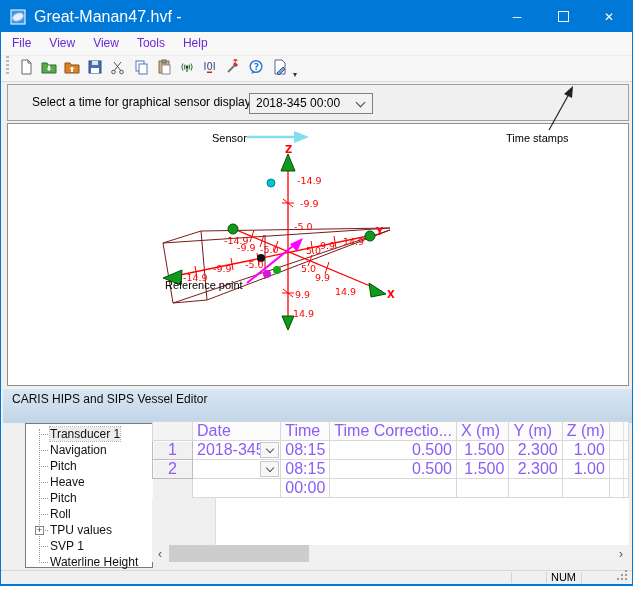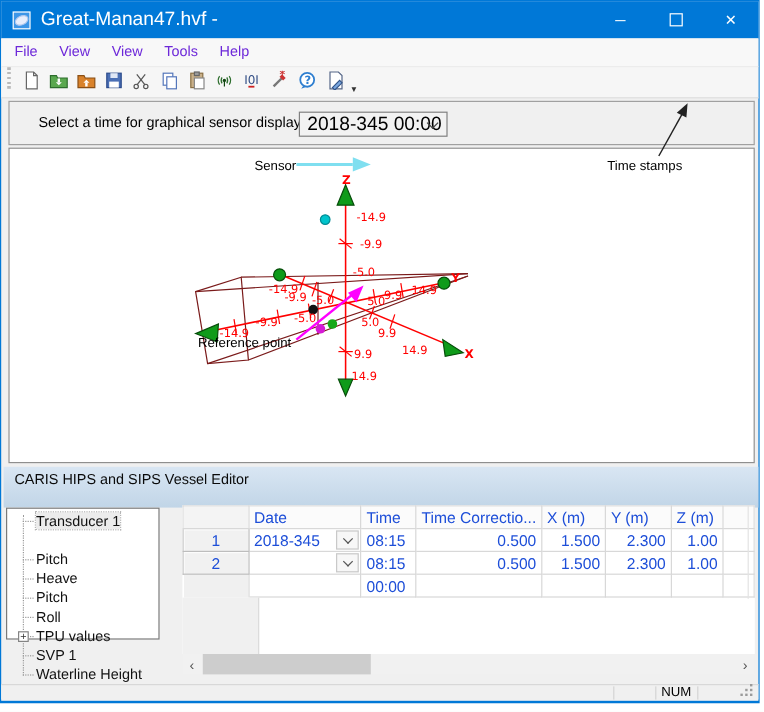--- a/index.html
+++ b/index.html
@@ -17,39 +17,39 @@
   .menu-item{padding:0 9px;font-size:12px;color:#6d28d9;height:23px;line-height:23px;}
   .menu-item:first-child{margin-left:2px;}
   
   .toolbar{position:absolute;left:0;top:55px;right:0;height:25px;background:#f6f6f6;display:flex;align-items:flex-start;border-bottom:1px solid #dcdcdc;}
   .tb-grip{width:3px;height:18px;margin:0 5px 0 5px;background:repeating-linear-gradient(180deg,#b9b9b9 0 2px,transparent 2px 4px);}
   .tbtn{width:23px;height:22px;display:flex;align-items:center;justify-content:center;}
   .tb-overflow{font-size:8px;color:#333;margin-left:3px;align-self:flex-end;padding-bottom:2px;}
   
   .time-panel{position:absolute;left:6px;top:83px;width:622px;height:37px;border:1px solid #a0a0a0;background:#f0f0f0;box-sizing:border-box;}
   .time-label{position:absolute;left:24px;top:10px;font-size:12px;color:#000;}
-  .combo{position:absolute;left:241px;top:8px;width:124px;height:21px;border:1px solid #808080;background:#f2f2f2;font-size:16px;line-height:19px;padding-left:6px;box-sizing:border-box;}
+  .combo{position:absolute;left:241px;top:8px;width:124px;height:21px;border:1px solid #808080;background:#f2f2f2;font-size:12px;line-height:19px;padding-left:6px;box-sizing:border-box;}
   .combo .chev{position:absolute;right:8px;top:5px;}
   .chev{display:inline-block;width:6px;height:6px;border-right:1.5px solid #444;border-bottom:1.5px solid #444;transform:rotate(45deg);}
   
   .viewport{position:absolute;left:6px;top:122px;width:622px;height:263px;background:#fff;border:1px solid #8f8f8f;box-sizing:border-box;}
   
   .editor-header{position:absolute;left:2px;top:388px;width:629px;height:34px;background:linear-gradient(180deg,#d9e6f3 0%,#c1d5e7 100%);font-size:12px;color:#0a0a0a;line-height:21px;padding-left:9px;box-sizing:border-box;}
   
-  .tree{position:absolute;left:4px;top:422px;width:128px;height:110px;background:#fff;border:1px solid #7a7a7a;box-sizing:border-box;}
+  .tree{position:absolute;left:24px;top:422px;width:128px;height:145px;background:#fff;border:1px solid #7a7a7a;box-sizing:border-box;}
   .tree-rail{position:absolute;left:13px;top:5px;height:134px;border-left:1px dotted #9a9a9a;}
   .tree-item{position:absolute;left:0;height:16px;width:100%;display:flex;align-items:center;}
   .tree-item::before{content:"";position:absolute;left:13px;top:8px;width:9px;border-top:1px dotted #9a9a9a;}
   .tlabel{margin-left:24px;font-size:12px;color:#111;white-space:nowrap;}
   .tlabel.sel{background:#ececec;outline:1px dotted #b5b5b5;}
   .plusbox{position:absolute;left:9px;top:4px;width:9px;height:9px;border:1px solid #848484;background:#fff;font-size:9px;line-height:7px;text-align:center;color:#333;box-sizing:border-box;}
   
   .grid-bg{position:absolute;left:151px;top:420px;width:477px;height:124px;background:#fff;}
   .grid-wrap{position:absolute;left:151px;top:420px;width:477px;height:98px;overflow:hidden;}
-  table.grid{border-collapse:collapse;table-layout:fixed;font-size:13px;color:#1d4ed8;}
+  table.grid{border-collapse:collapse;table-layout:fixed;font-size:16px;color:#8b5cf6;}
   .grid th,.grid td{border:1px solid #d8d8d8;height:18px;padding:0 4px;overflow:hidden;white-space:nowrap;font-weight:normal;text-align:left;}
   .grid th{background:#fbfbfb;}
   .grid th.corner{background:#f4f4f4;}
   td.rownum{background:#f1f1f1;text-align:center;border:1px solid #bdbdbd;box-shadow:inset 1px 1px 0 #fcfcfc;}
   td.rownum-flat{background:#f0f0f0;border-left:none;border-bottom:none;}
   td.valcell{text-align:right;}
   td.datecell{position:relative;}
   .ddbtn{position:absolute;right:1px;top:1px;bottom:1px;width:17px;background:#f7f7f7;border:1px solid #c9c9c9;display:flex;align-items:center;justify-content:center;}
   .ddbtn .chev{margin-top:-3px;width:5px;height:5px;border-color:#555;}
   .filler{border:none;background:transparent;}
@@ -205,20 +205,23 @@
   <div class="viewport"></div>
 
   <div class="editor-header">
     <span>CARIS HIPS and SIPS Vessel Editor</span>
   </div>
 
   <div class="tree">
     <span class="tree-rail"></span>
     <div class="tree-item" style="top:2px">
         <span class="tlabel sel">Transducer 1</span>
+      </div>
+    <div class="tree-item" style="top:18px">
+        <span class="tlabel">Navigation</span>
       </div>
     <div class="tree-item" style="top:34px">
         <span class="tlabel">Pitch</span>
       </div>
     <div class="tree-item" style="top:66px">
         <span class="tlabel">Pitch</span>
       </div>
     <div class="tree-item" style="top:50px">
         <span class="tlabel">Heave</span>
       </div>

